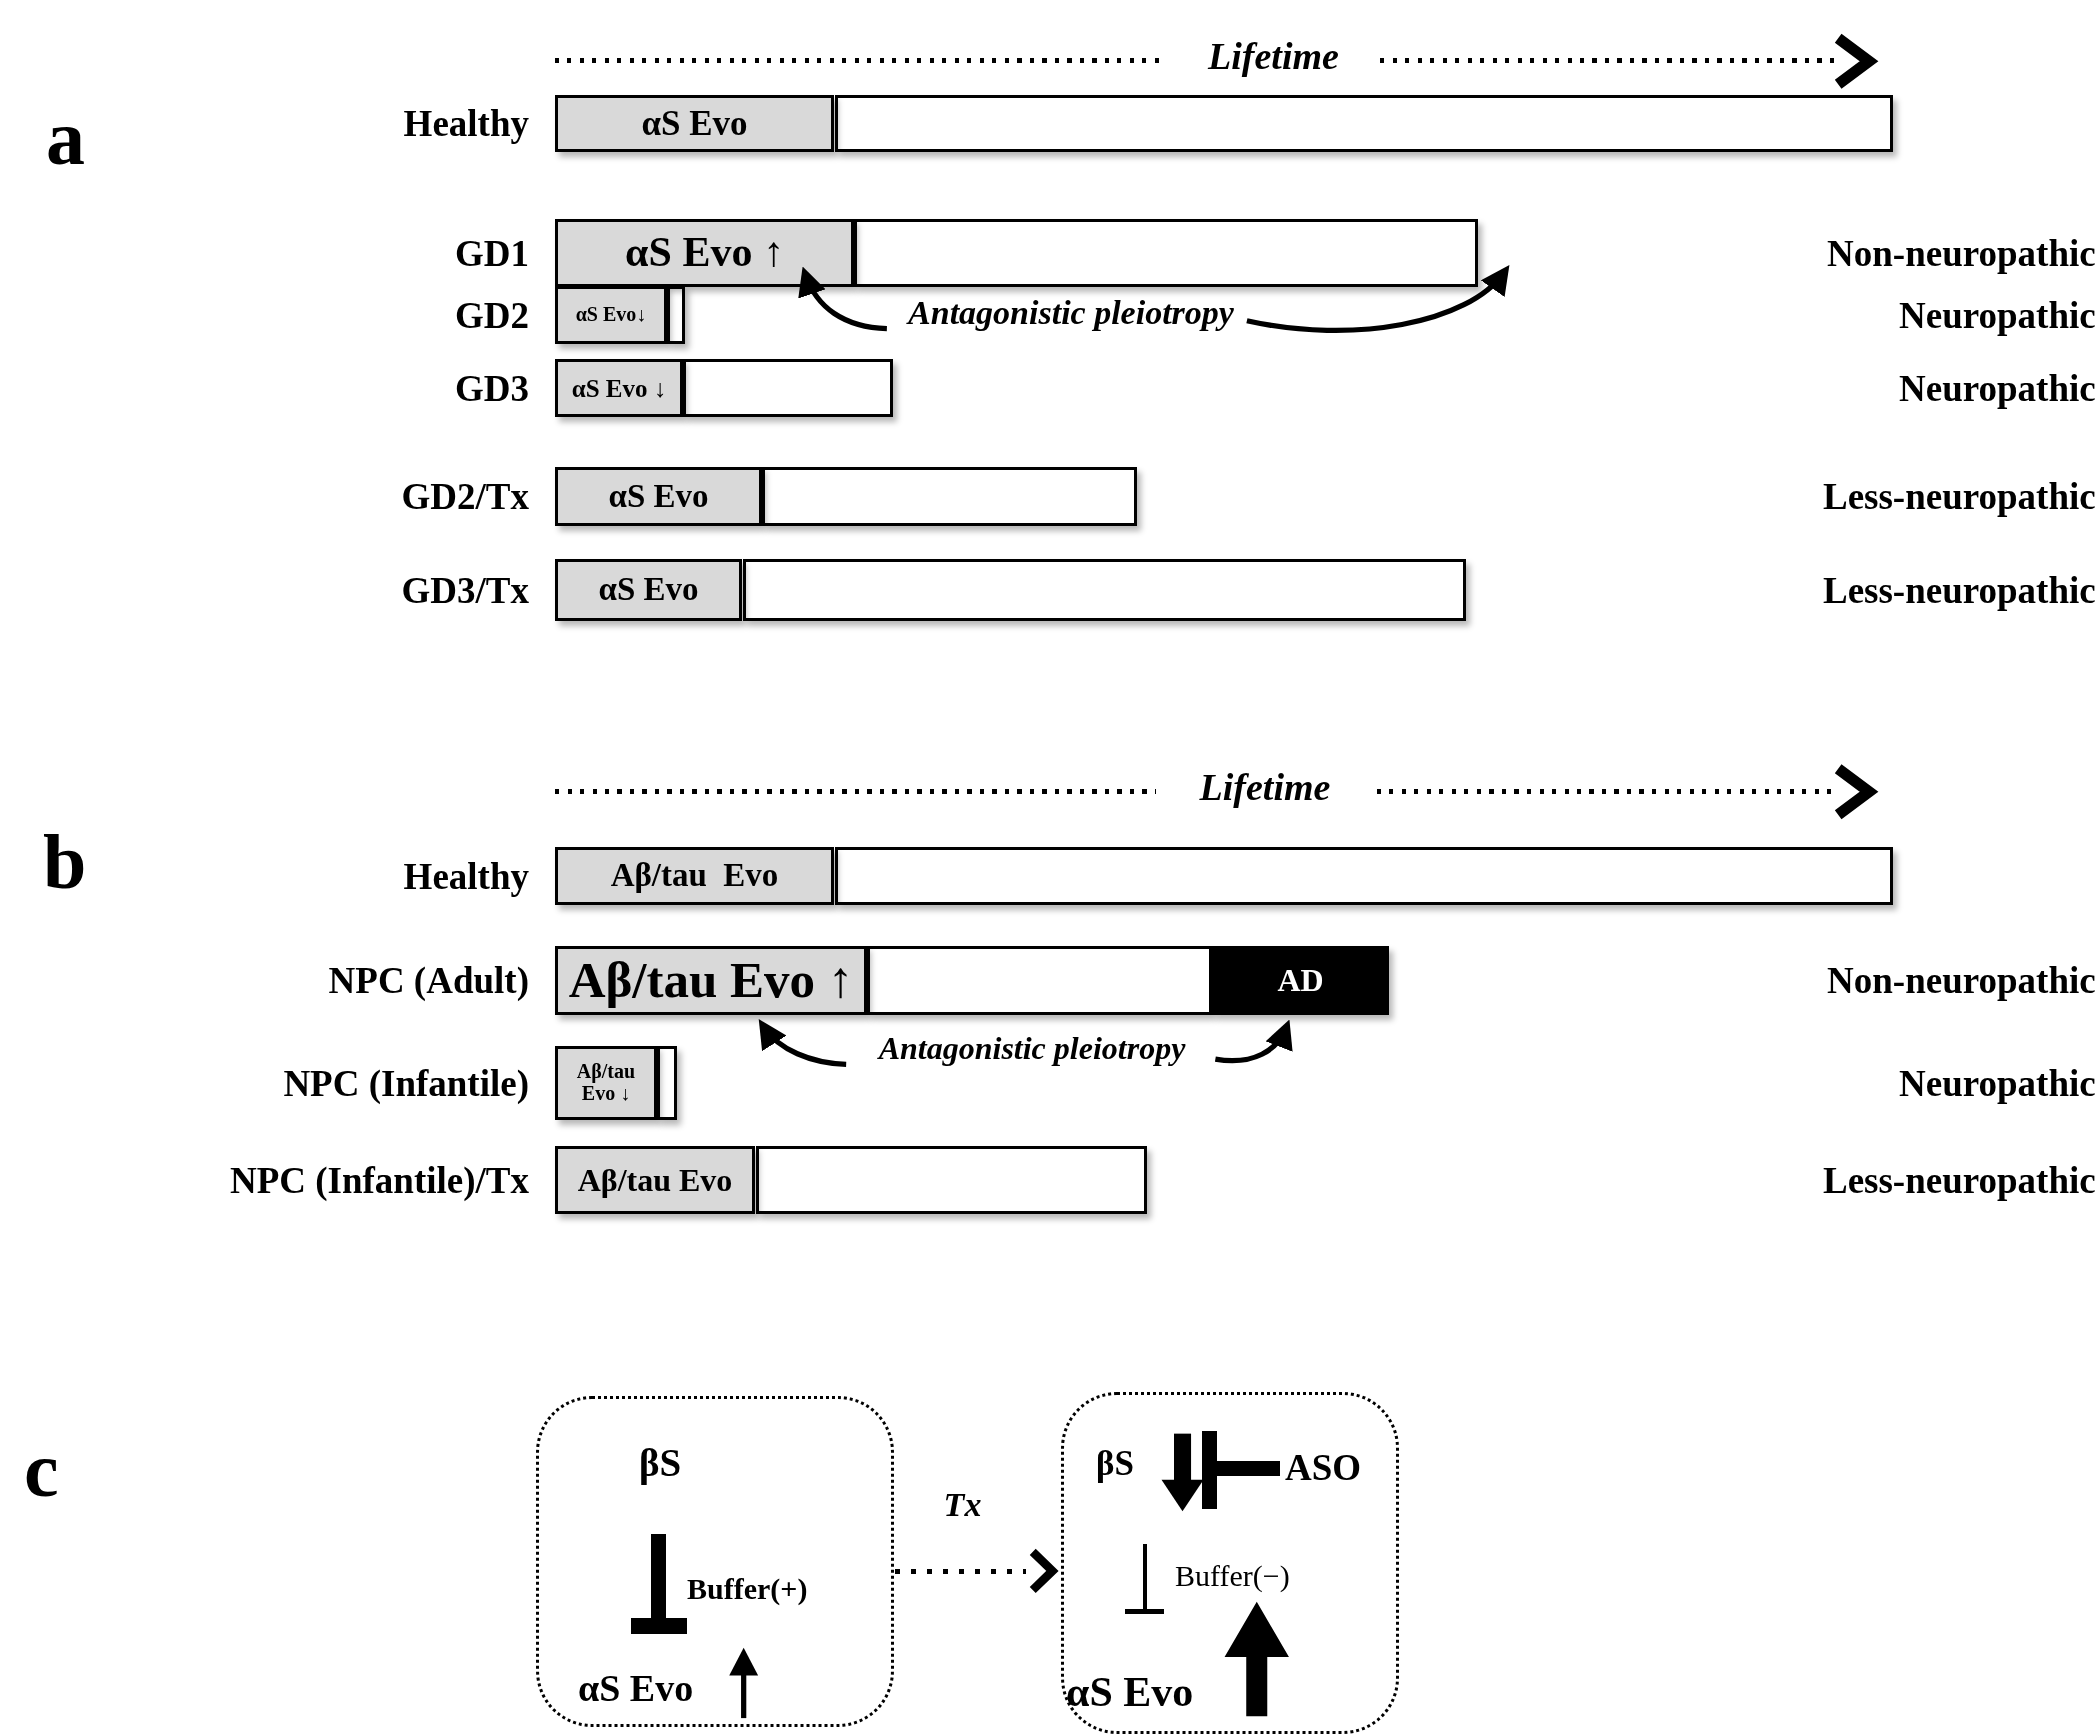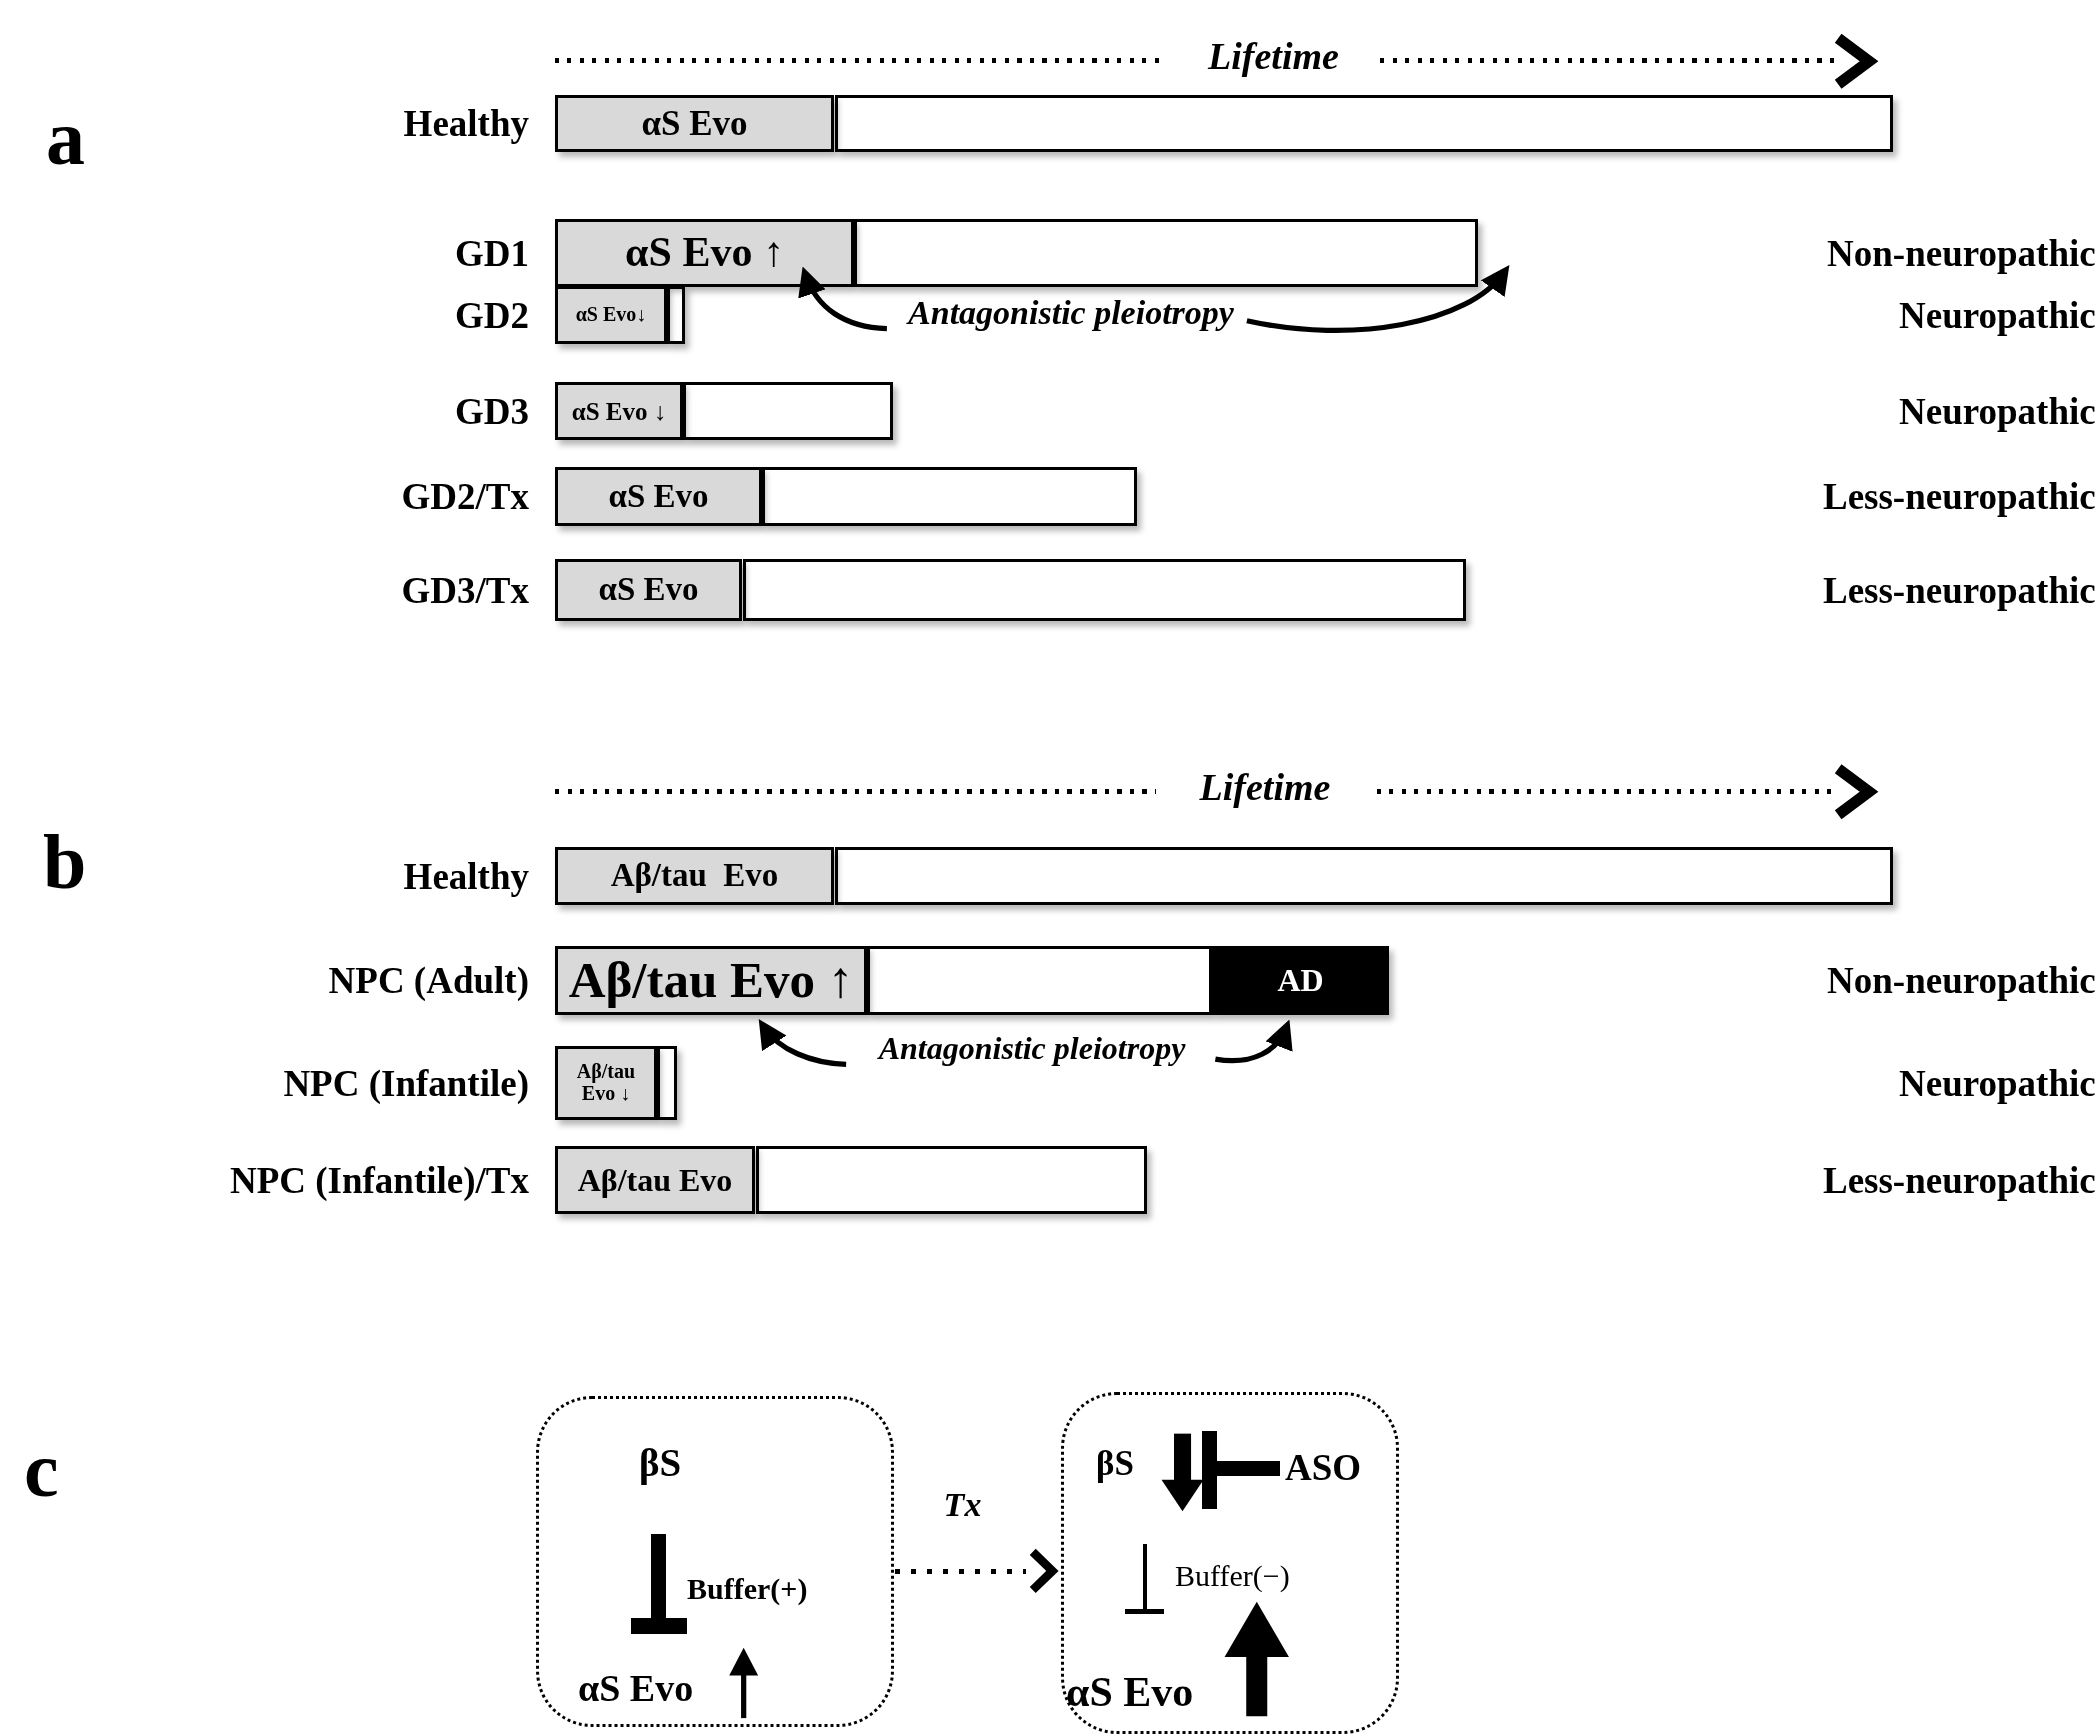--- a/index.html
+++ b/index.html
@@ -58,21 +58,21 @@
 
   <div class="row" style="top:286px;height:58px;">
     <div class="row-label">GD2</div>
     <div class="seg gray" style="left:555px;width:112px;">
       <span class="evo-text" style="font-size:20px;">αS Evo↓</span>
     </div>
     <div class="seg white" style="left:667px;width:18.4px;"></div>
     <div class="side-label">Neuropathic</div>
   </div>
 
-  <div class="row" style="top:382px;height:58px;">
+  <div class="row" style="top:359px;height:58px;">
     <div class="row-label">GD3</div>
     <div class="seg gray" style="left:555px;width:128px;">
       <span class="evo-text" style="font-size:25px;">αS Evo ↓</span>
     </div>
     <div class="seg white" style="left:683px;width:210px;"></div>
     <div class="side-label">Neuropathic</div>
   </div>
 
   <div class="row" style="top:467px;height:59px;">
     <div class="row-label">GD2/Tx</div>

